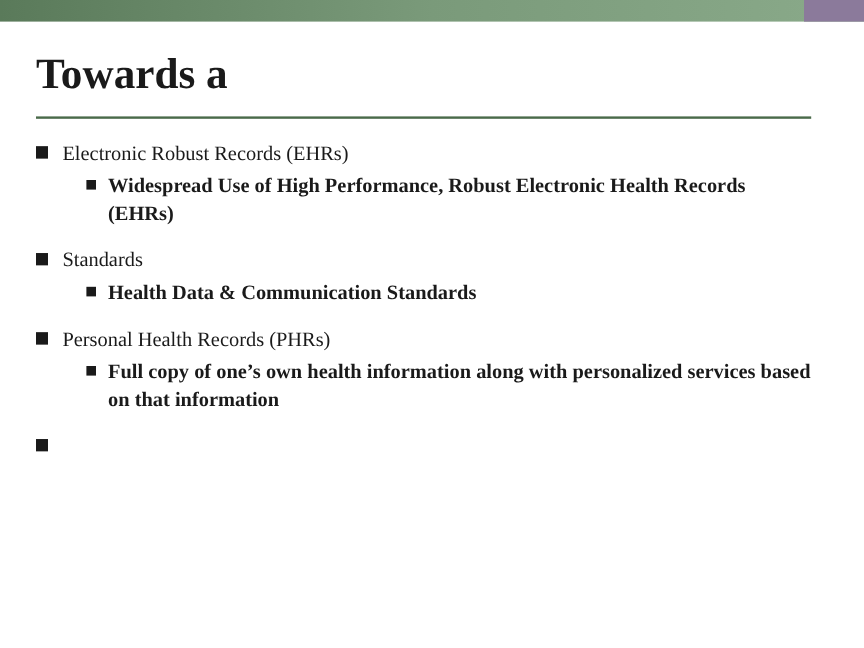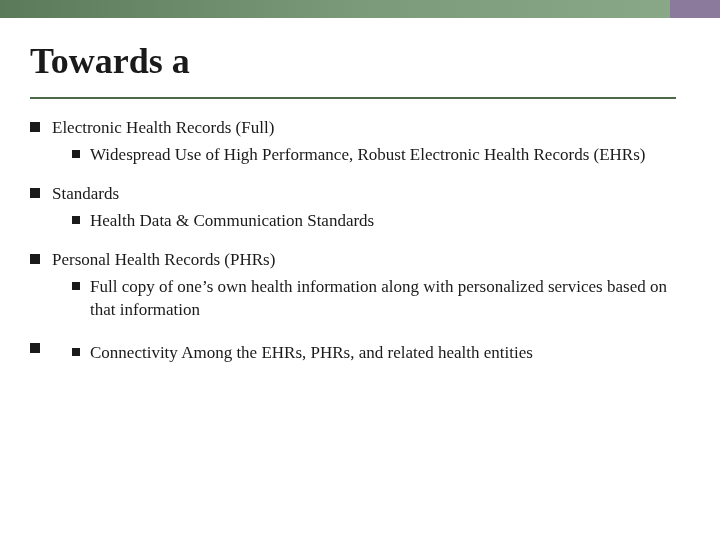--- a/index.html
+++ b/index.html
@@ -101,20 +101,21 @@
     }
 
     .sub-item {
       display: flex;
       align-items: flex-start;
       margin-bottom: 4px;
       font-size: 17px;
       color: #1a1a1a;
       font-family: 'Times New Roman', Times, serif;
       padding-left: 20px;
+      font-weight: bold;
     }
 
     .sub-bullet {
       width: 8px;
       height: 8px;
       background: #1a1a1a;
       margin-top: 6px;
       margin-right: 10px;
       flex-shrink: 0;
       display: inline-block;
@@ -142,21 +143,21 @@
       </div>
     </div>
 
     <div class="divider"></div>
 
     <ul class="bullet-list">
 
       <li class="bullet-item">
         <span class="bullet-square"></span>
         <div class="bullet-text">
-          <span>Electronic Health Records (Full)</span>
+          <span>Electronic Robust Records (EHRs)</span>
           <ul class="sub-list">
             <li class="sub-item">
               <span class="sub-bullet"></span>
               <span class="sub-text">Widespread Use of High Performance, Robust Electronic Health Records (EHRs)</span>
             </li>
           </ul>
         </div>
       </li>
 
       <li class="bullet-item">
@@ -181,24 +182,18 @@
               <span class="sub-bullet"></span>
               <span class="sub-text">Full copy of one’s own health information along with personalized services based on that information</span>
             </li>
           </ul>
         </div>
       </li>
 
       <li class="bullet-item">
         <span class="bullet-square"></span>
         <div class="bullet-text">
-          <ul class="sub-list">
-            <li class="sub-item">
-              <span class="sub-bullet"></span>
-              <span class="sub-text">Connectivity Among the EHRs, PHRs, and related health entities</span>
-            </li>
-          </ul>
         </div>
       </li>
 
     </ul>
   </div>
 </div>
 
 </body></html>

